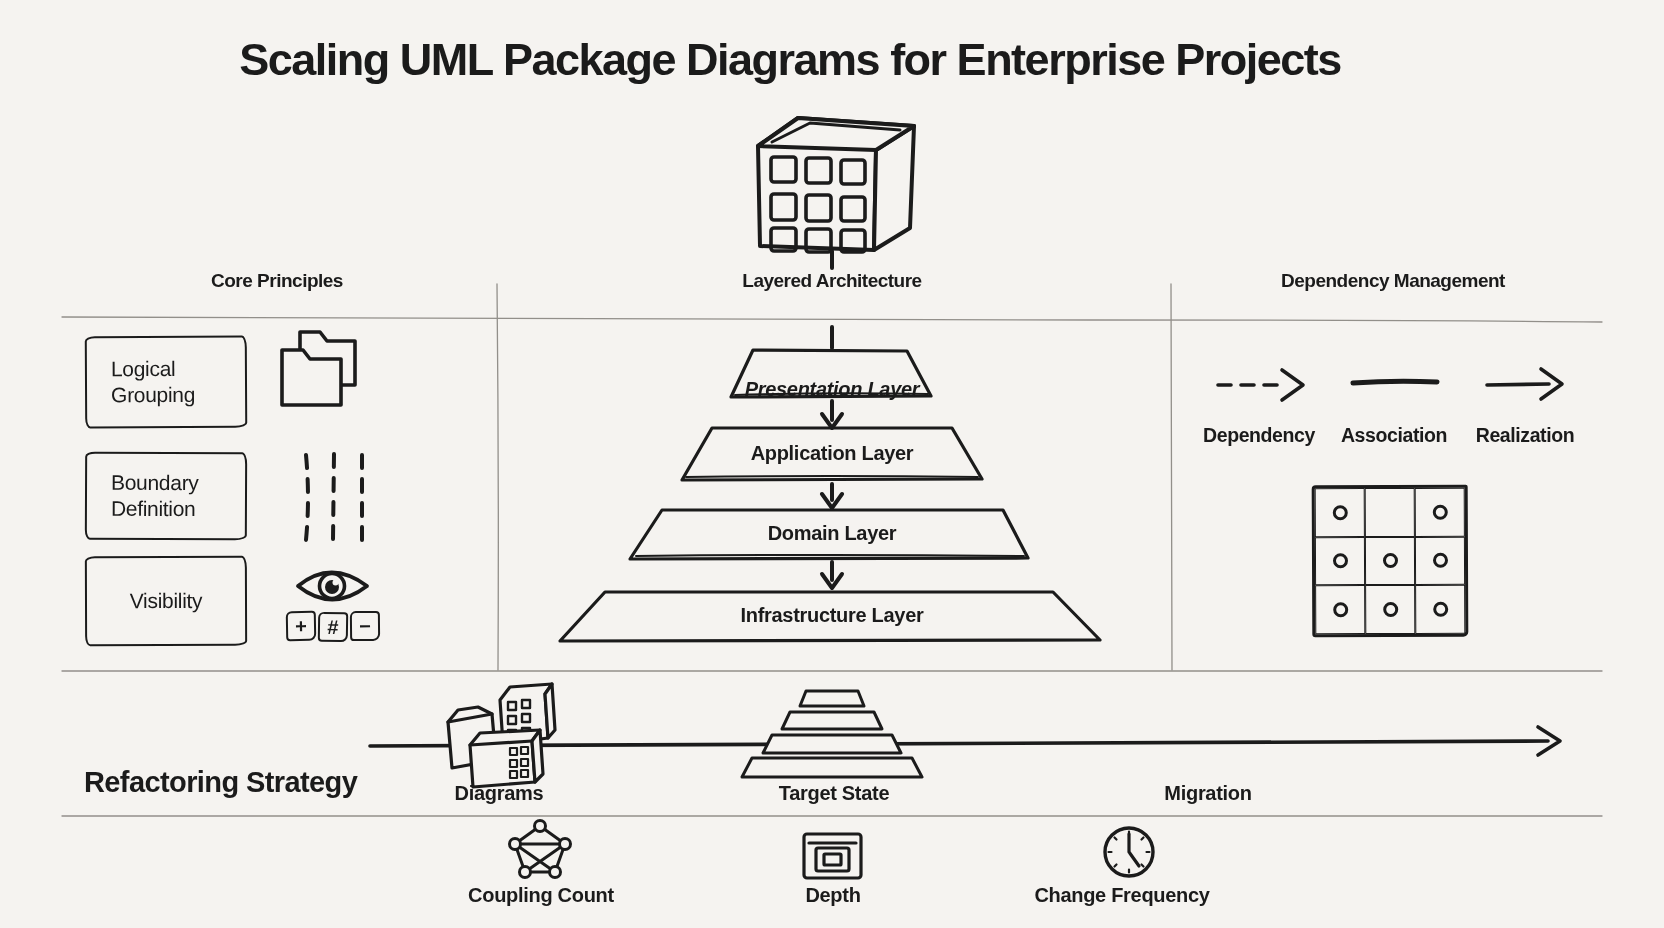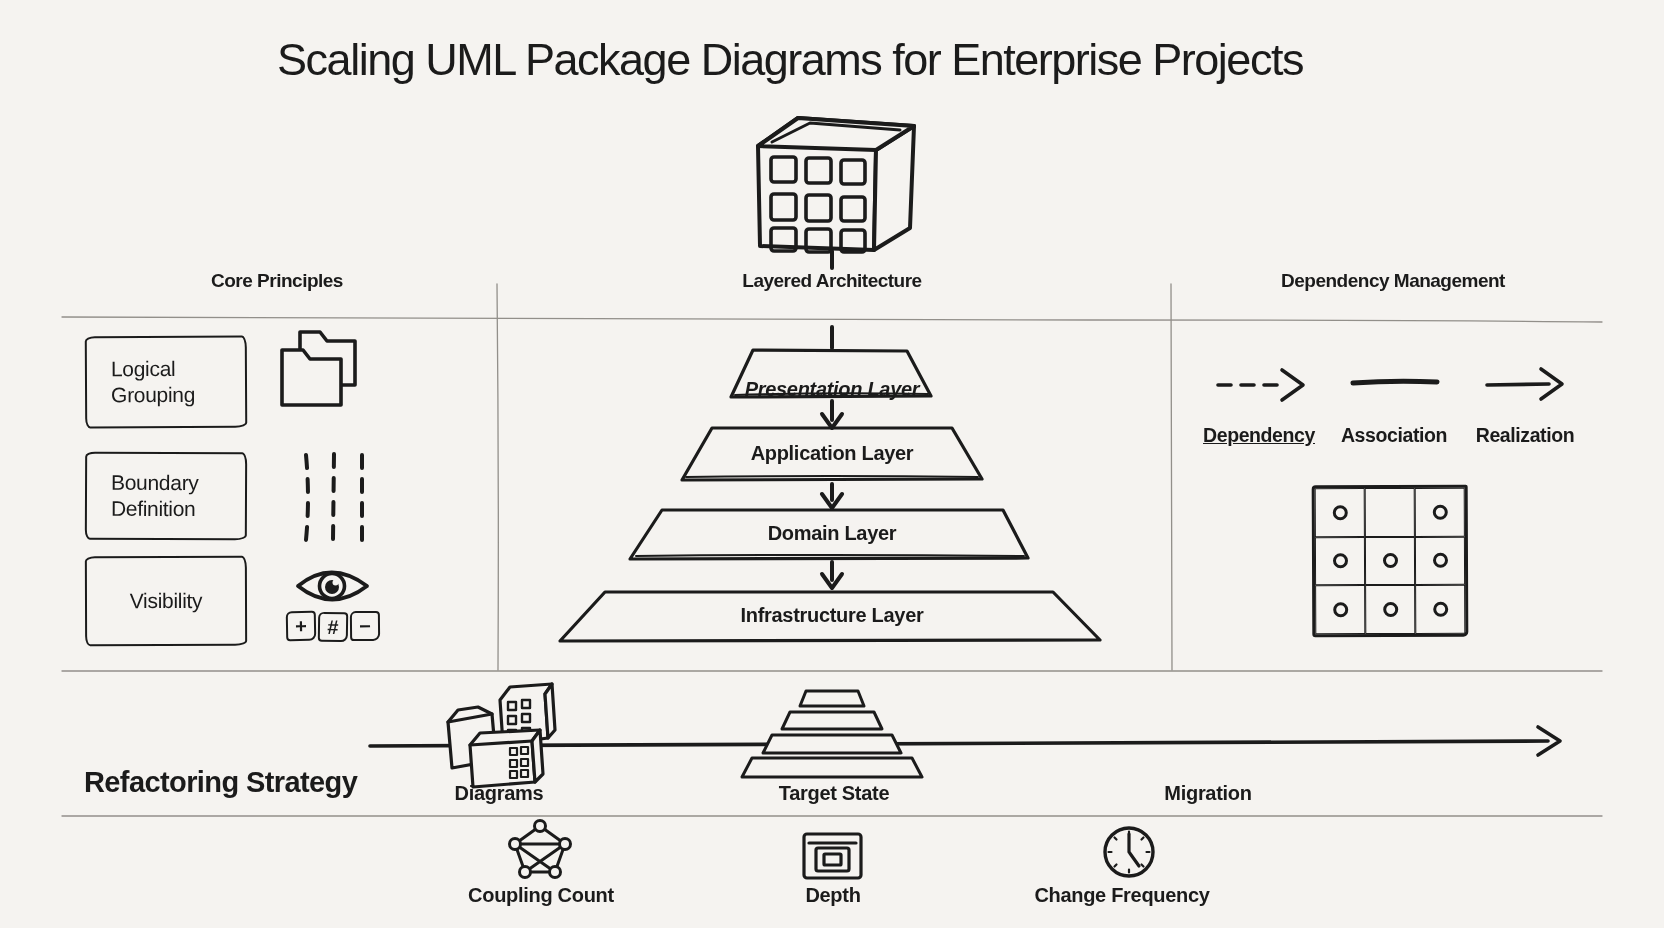--- a/index.html
+++ b/index.html
@@ -9,21 +9,21 @@
   }
   html,body{margin:0;padding:0;background:var(--paper);}
   #canvas{
     position:relative;width:1664px;height:928px;overflow:hidden;
     background:var(--paper);
     font-family:"Liberation Sans", sans-serif;
     color:var(--ink);
   }
   .abs{position:absolute;}
   .lbl{position:absolute;font-weight:bold;color:var(--ink);text-align:center;}
-  #title{left:0px;top:34px;width:1580px;font-size:45px;letter-spacing:-1.5px;font-weight:normal;text-align:center;}
+  #title{left:0px;top:34px;width:1580px;font-size:45px;letter-spacing:-1.5px;font-weight:bold;text-align:center;}
   .colhead{font-size:19px;letter-spacing:-0.5px;}
   .boxlbl{font-size:21px;line-height:26px;letter-spacing:-0.3px;display:flex;align-items:center;justify-content:center;}
   .layerlbl{font-size:20px;letter-spacing:-0.3px;}
   .leglbl{font-size:19.5px;letter-spacing:-0.4px;}
   .rowhead{font-size:29px;letter-spacing:-0.6px;text-align:left;margin-top:44px;}
   .stagelbl{font-size:20px;letter-spacing:-0.3px;}
 
   .sketchbox{
     position:absolute;border:2.6px solid var(--ink);background:transparent;
     border-radius:10px 5px 12px 5px / 5px 12px 5px 10px;
@@ -222,21 +222,21 @@
     </div>
   <div class="vis-sym" style="left:350px;top:611px;transform:rotate(-0.6deg);">
       <span>−</span>
     </div>
 
   <div class="lbl layerlbl" style="left:682px;top:378px;width:300px;font-style:italic;">Presentation Layer</div>
   <div class="lbl layerlbl" style="left:682px;top:442px;width:300px;">Application Layer</div>
   <div class="lbl layerlbl" style="left:682px;top:522px;width:300px;">Domain Layer</div>
   <div class="lbl layerlbl" style="left:682px;top:604px;width:300px;">Infrastructure Layer</div>
 
-  <div class="lbl leglbl" style="left:1194px;top:424px;width:130px;text-decoration:underline;">Dependency</div>
+  <div class="lbl leglbl" style="left:1194px;top:424px;width:130px;">Dependency</div>
   <div class="lbl leglbl" style="left:1329px;top:424px;width:130px;">Association</div>
   <div class="lbl leglbl" style="left:1460px;top:424px;width:130px;text-align:center;">Realization</div>
 
   <div id="matrix">
       <div class="mcell">
         <span class="mdot"></span>
       </div>
       <div class="mcell"></div>
       <div class="mcell">
         <span class="mdot"></span>

